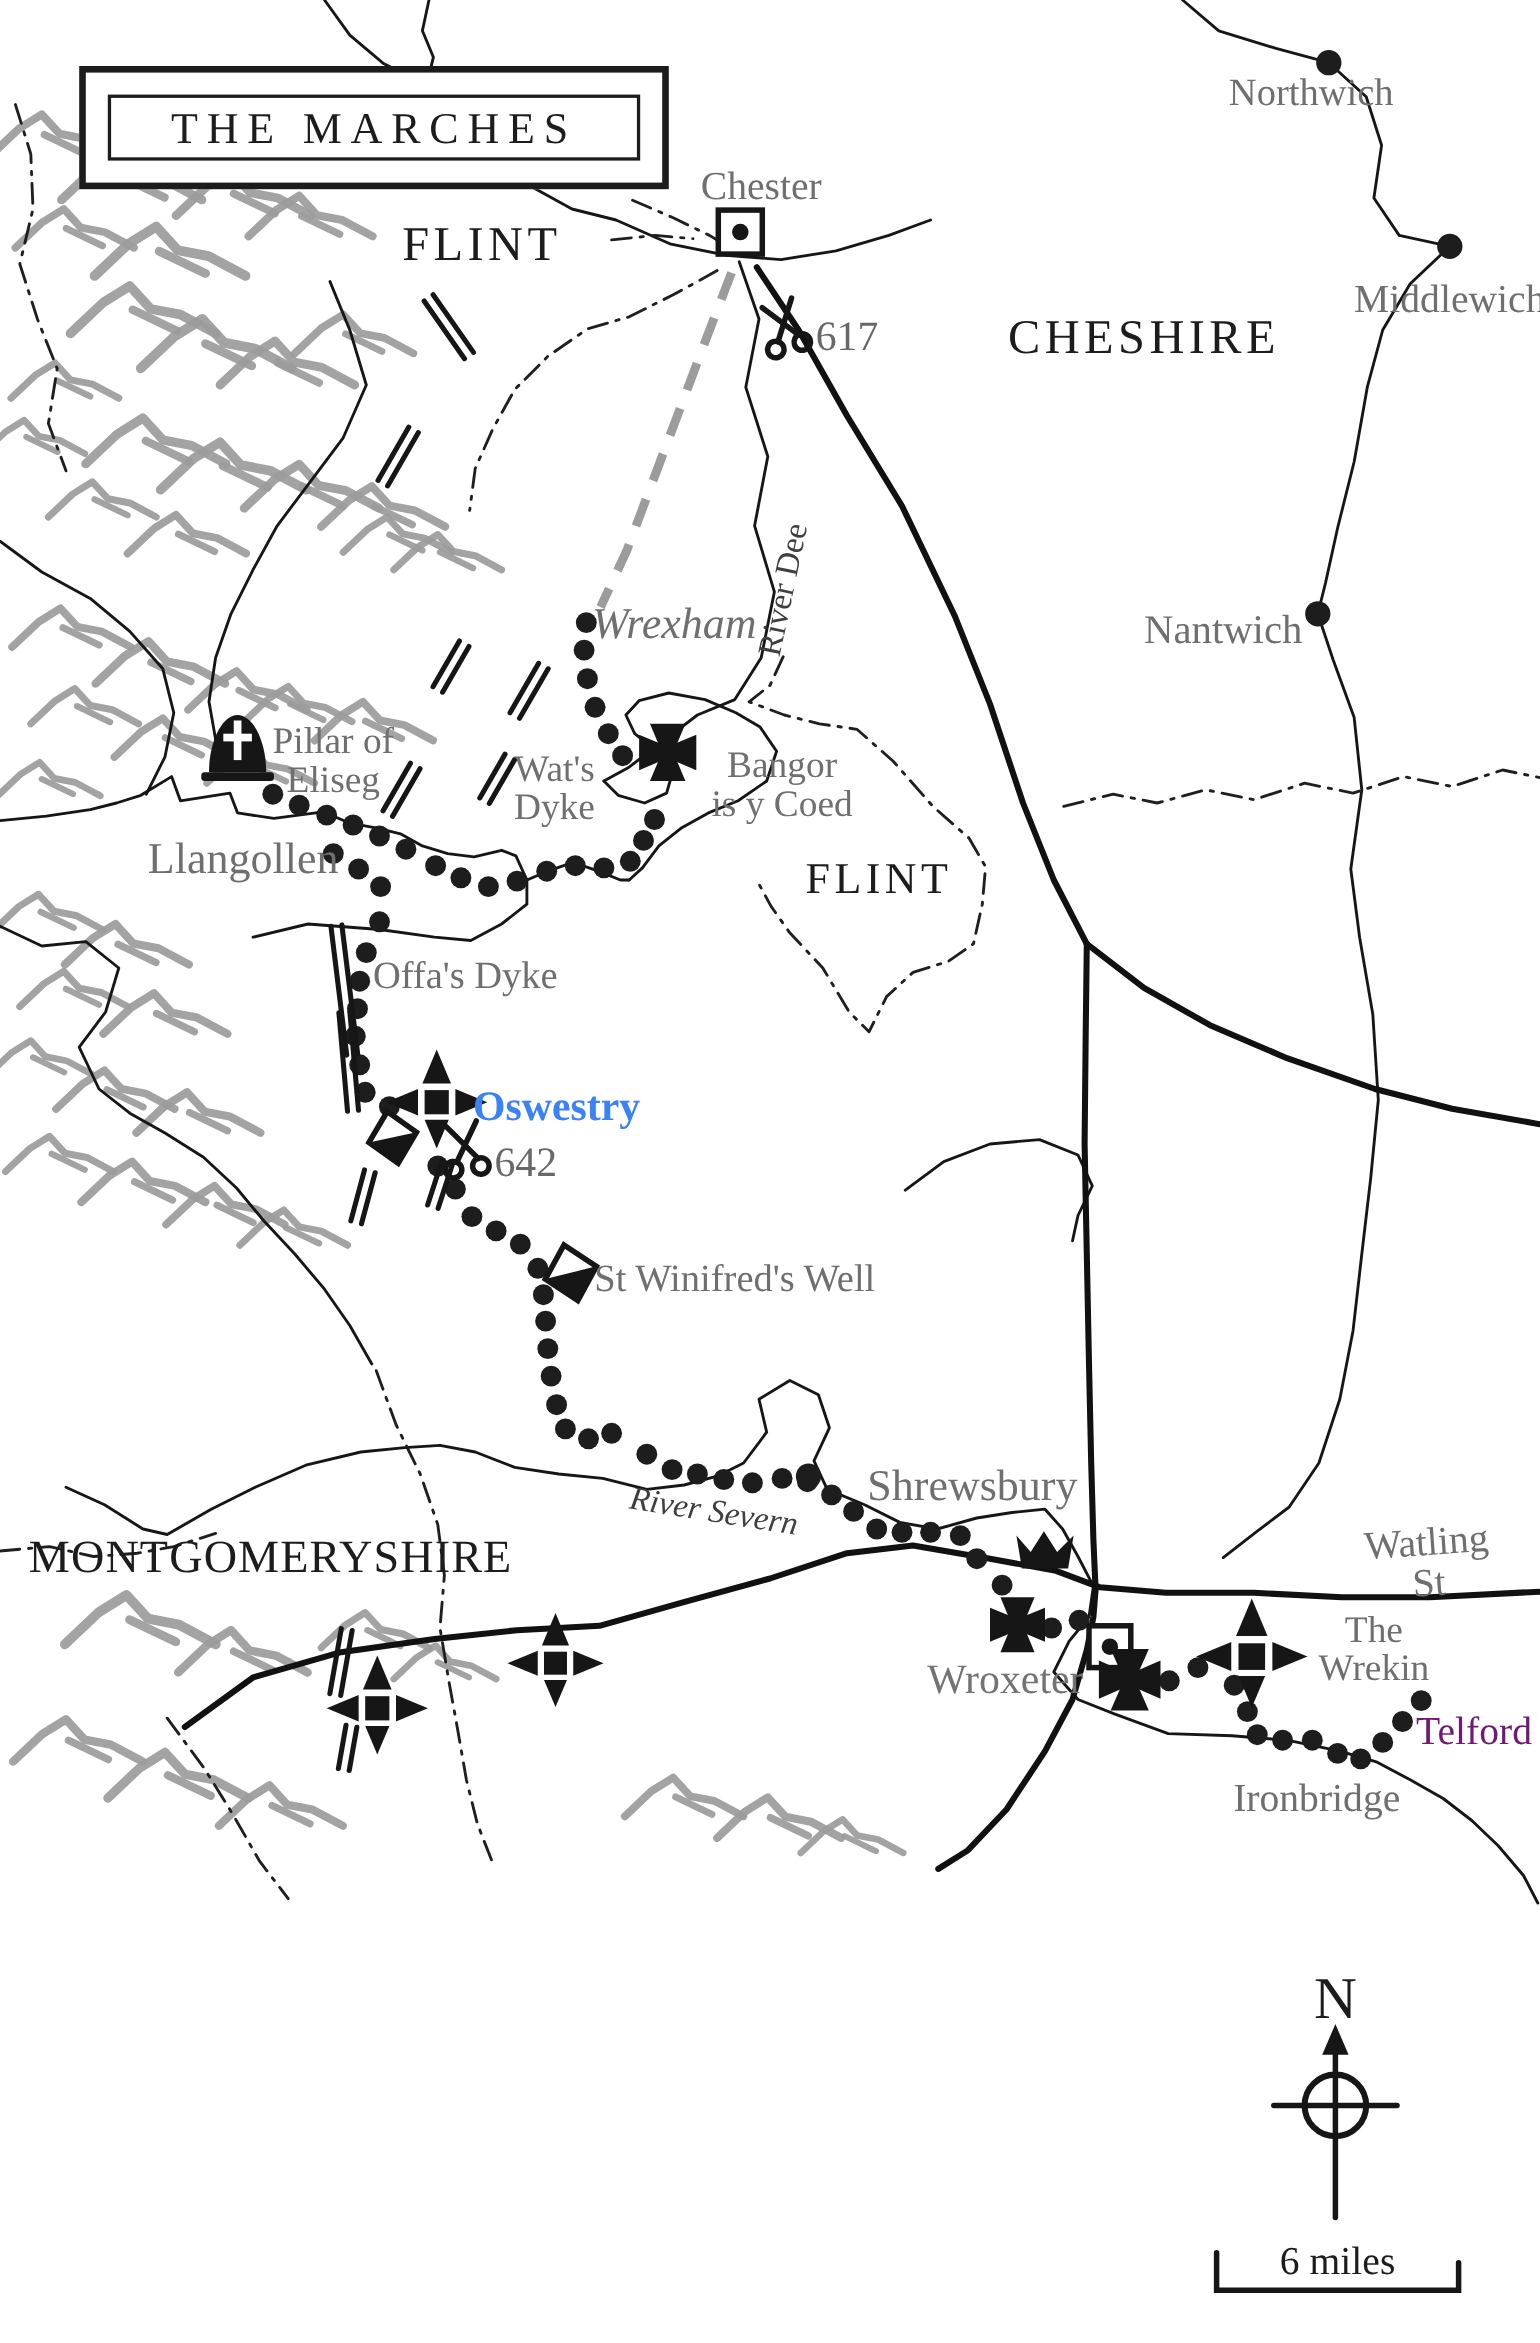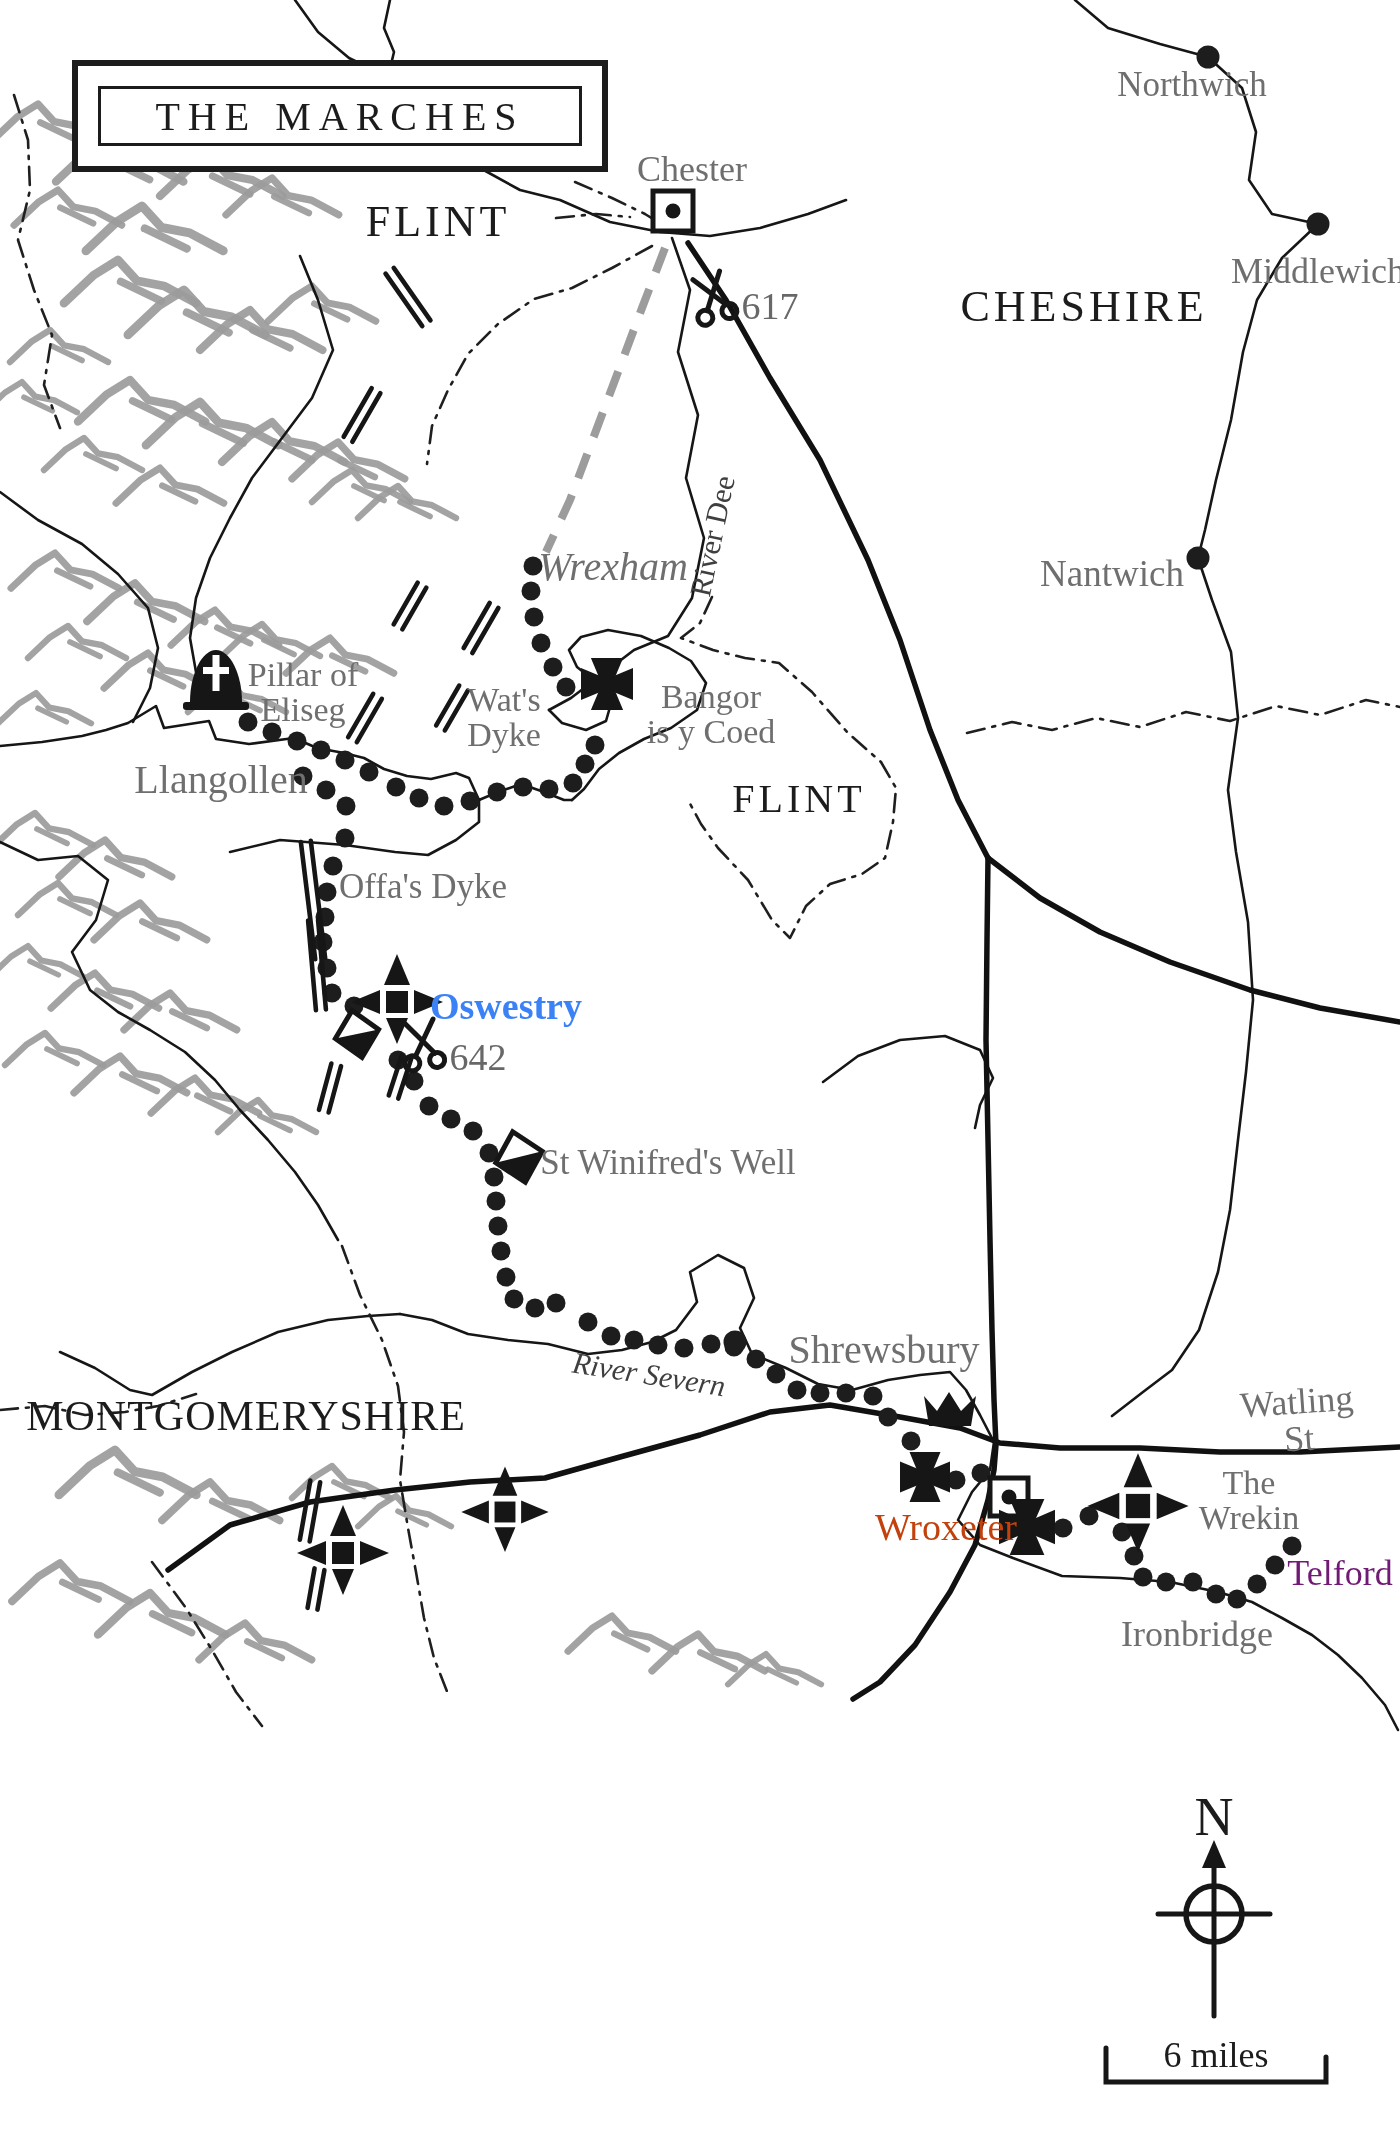--- a/index.html
+++ b/index.html
@@ -393,32 +393,32 @@
     </svg>
 
   <div id="title-box">
     <div id="title-inner">
       <span id="title-text">THE MARCHES</span>
     </div>
   </div>
 
   <div id="labels">
       <div class="label" style="left: 438px; top: 222px; font-size: 44px; color: rgb(28, 28, 28); letter-spacing: 4px;">FLINT</div>
-      <div class="label" style="left: 1040px; top: 307px; font-size: 44px; color: rgb(28, 28, 28); letter-spacing: 4px; margin-left: 44px;">CHESHIRE</div>
+      <div class="label" style="left: 1040px; top: 307px; font-size: 44px; color: rgb(28, 28, 28); letter-spacing: 4px;">CHESHIRE</div>
       <div class="label" style="left: 799px; top: 799px; font-size: 40px; color: rgb(28, 28, 28); letter-spacing: 4px;">FLINT</div>
       <div class="label" style="left: 246px; top: 1417px; font-size: 42px; color: rgb(28, 28, 28); letter-spacing: 1px;">MONTGOMERYSHIRE</div>
       <div class="label" style="left: 692px; top: 170px; font-size: 36px; color: rgb(111, 111, 111);">Chester</div>
       <div class="label" style="left: 1192px; top: 85px; font-size: 35px; color: rgb(111, 111, 111);">Northwich</div>
       <div class="label" style="left: 1318px; top: 272px; font-size: 36px; color: rgb(111, 111, 111);">Middlewich</div>
       <div class="label" style="left: 1112px; top: 560px; font-size: 37px; color: rgb(111, 111, 111); margin-top: 14px;">Nantwich</div>
       <div class="label" style="left: 613px; top: 567px; font-size: 40px; color: rgb(111, 111, 111); font-style: italic;">Wrexham</div>
       <div class="label" style="left: 221px; top: 780px; font-size: 40px; color: rgb(111, 111, 111);">Llangollen</div>
       <div class="label" style="left: 506px; top: 1007px; font-size: 38px; color: #3b82f6; font-weight: bold;">Oswestry</div>
       <div class="label" style="left: 884px; top: 1350px; font-size: 40px; color: rgb(111, 111, 111);">Shrewsbury</div>
-      <div class="label" style="left: 914px; top: 1528px; font-size: 38px; color: #c2410c; margin-left: 32px;">Wroxeter</div>
+      <div class="label" style="left: 914px; top: 1528px; font-size: 38px; color: #737373;">Wroxeter</div>
       <div class="label" style="left: 1340px; top: 1574px; font-size: 36px; color: #701a75;">Telford</div>
       <div class="label" style="left: 1197px; top: 1635px; font-size: 36px; color: rgb(111, 111, 111);">Ironbridge</div>
       <div class="label" style="left: 303px; top: 692px; font-size: 34px; color: rgb(111, 111, 111);">Pillar of
 Eliseg</div>
       <div class="label" style="left: 504px; top: 717px; font-size: 34px; color: rgb(111, 111, 111); text-align: center;">Wat's
 Dyke</div>
       <div class="label" style="left: 711px; top: 714px; font-size: 34px; color: rgb(111, 111, 111);">Bangor
 is y Coed</div>
       <div class="label" style="left: 423px; top: 887px; font-size: 35px; color: rgb(111, 111, 111);">Offa's Dyke</div>
       <div class="label" style="left: 668px; top: 1163px; font-size: 35px; color: rgb(111, 111, 111);">St Winifred's Well</div>

